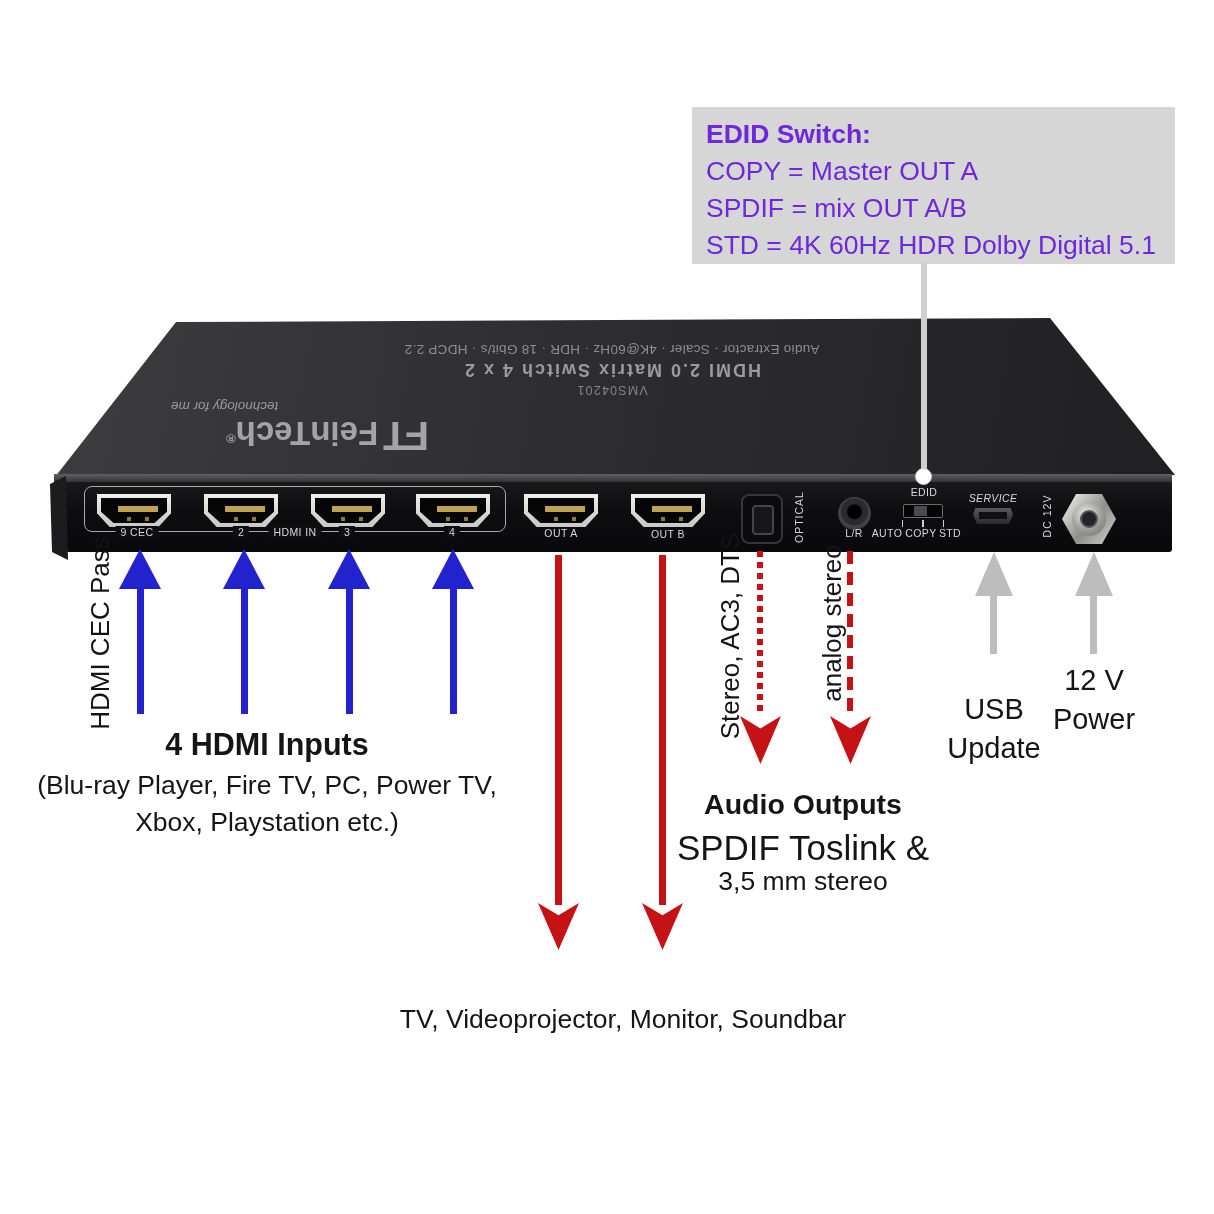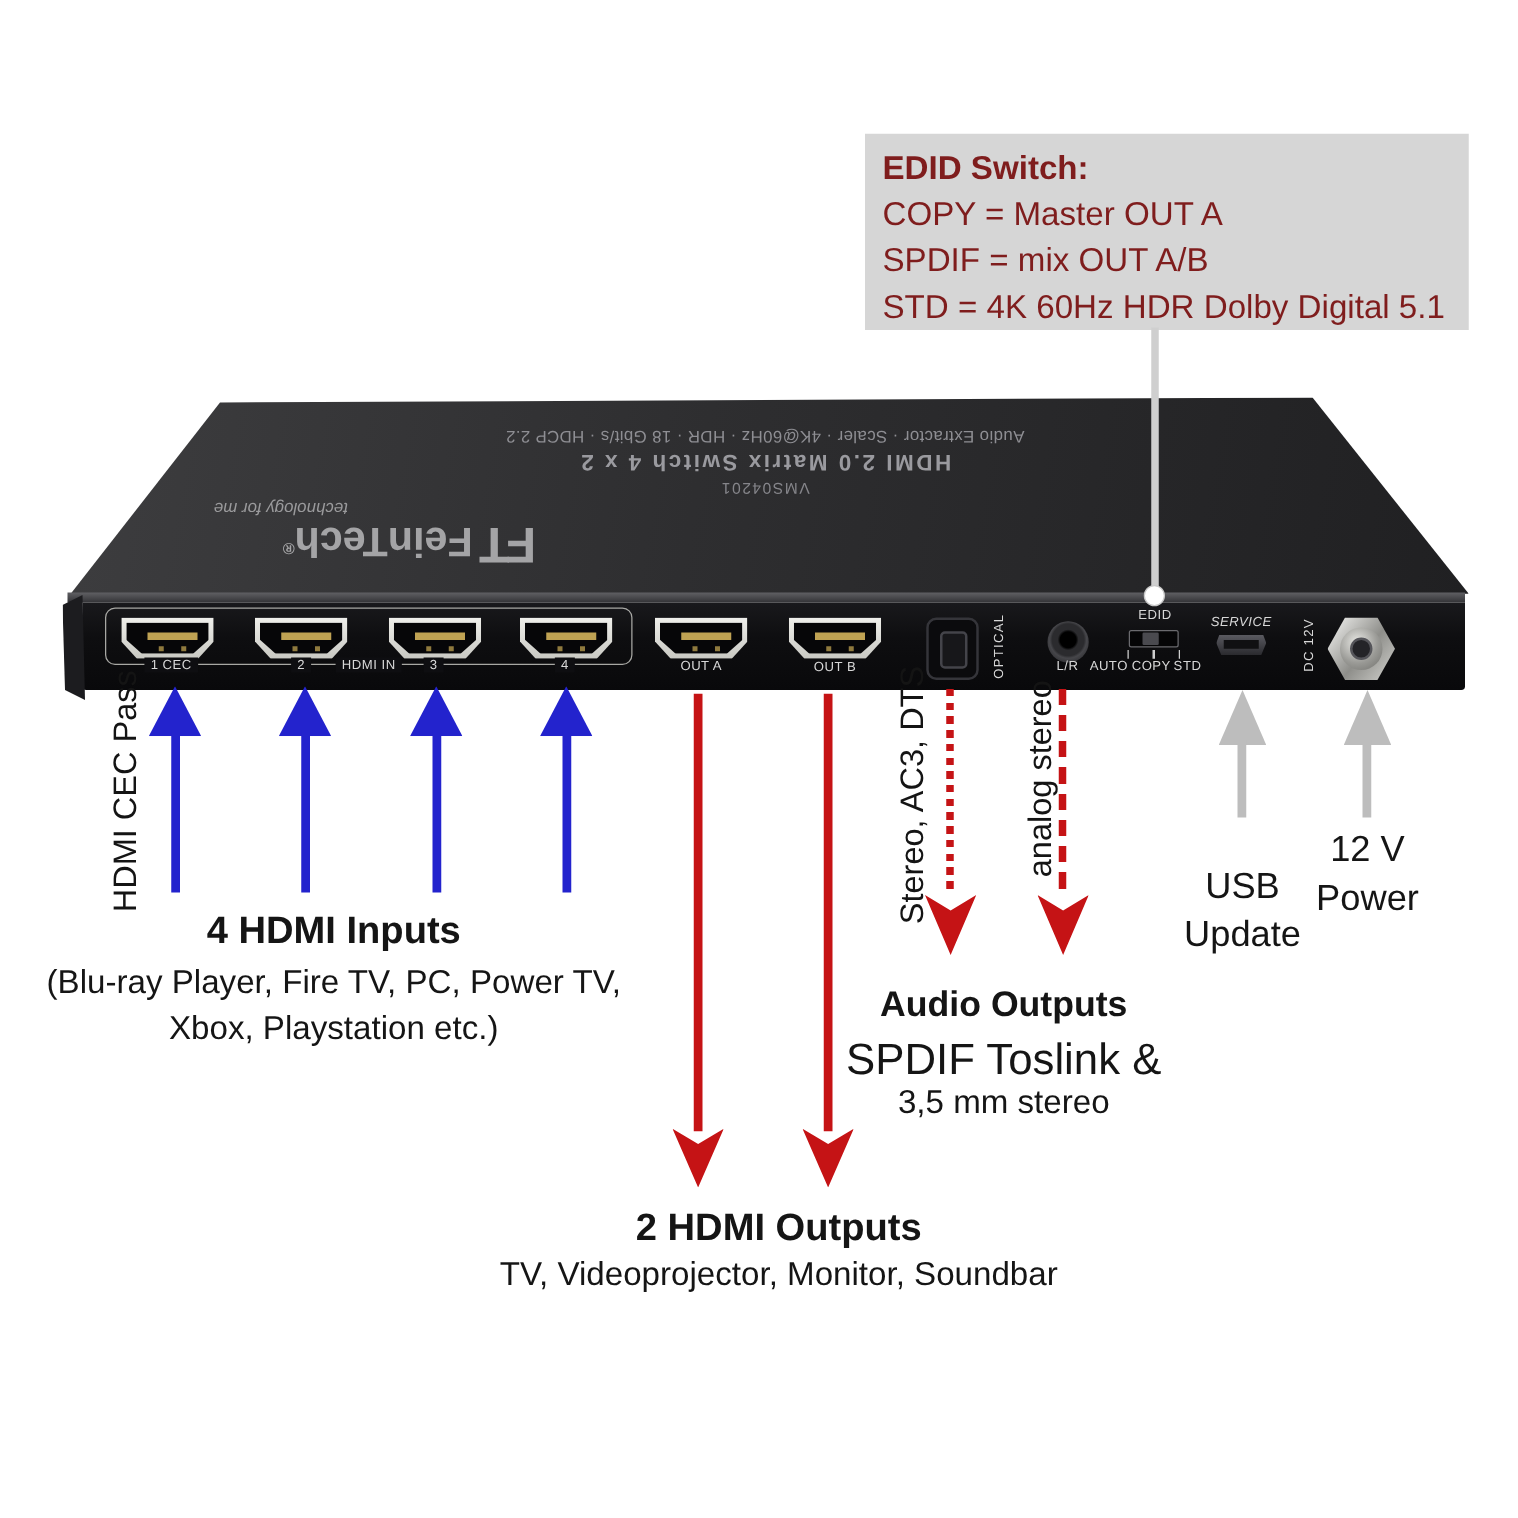--- a/index.html
+++ b/index.html
@@ -2,21 +2,21 @@
 <html><head>
 <meta charset="utf-8">
 <style>
   html,body{margin:0;padding:0;background:#fff;}
   #canvas{position:relative;width:1214px;height:1214px;background:#ffffff;overflow:hidden;
           font-family:"Liberation Sans", sans-serif;color:#1b1b1b;}
   .abs{position:absolute;}
 
   
   .edid-box{left:692px;top:107px;width:483px;height:157px;background:#d6d6d6;
-            padding:9px 0 0 14px;box-sizing:border-box;font-size:26.5px;line-height:37px;color:#7f1d1d;}
+            padding:9px 0 0 14px;box-sizing:border-box;font-size:26.5px;line-height:37px;color:#6d28d9;}
   .edid-box .t{font-weight:bold;}
 
   
   .leader{left:921px;top:262px;width:6px;height:212px;background:#cfcfcf;z-index:40;}
   .leader-dot{left:915px;top:468px;width:17px;height:17px;border-radius:50%;background:#ffffff;
               border:1px solid #c9c9c9;box-sizing:border-box;z-index:41;}
 
   
   .top-surface{left:52px;top:315px;width:1123px;height:163px;
       clip-path:polygon(124px 7px,998px 3px,1123px 160px,3px 162px);
@@ -164,21 +164,21 @@
       </div>
   </div>
   <div class="hdmi" style="left:631px;top:494px;">
     <div class="cav">
         <div class="tab"></div>
         <div class="p1"></div>
         <div class="p2"></div>
       </div>
   </div>
 
-  <span class="plabel" style="left:137px;top:526px;">1 CEC</span>
+  <span class="plabel" style="left:137px;top:526px;">9 CEC</span>
   <span class="plabel" style="left:241px;top:526px;">2</span>
   <span class="plabel" style="left:295px;top:526px;">HDMI IN</span>
   <span class="plabel" style="left:347px;top:526px;">3</span>
   <span class="plabel" style="left:452px;top:526px;">4</span>
   <span class="plabel nobg" style="left:561px;top:527px;">OUT A</span>
   <span class="plabel nobg" style="left:668px;top:528px;">OUT B</span>
 
   <div class="abs optical">
       <div class="inner"></div>
     </div>
@@ -258,16 +258,15 @@
 
   <div class="cap" style="left:919px;top:690px;width:150px;font-size:29px;line-height:39px;">
     <div>USB</div>
     <div>Update</div>
   </div>
   <div class="cap" style="left:1019px;top:661px;width:150px;font-size:29px;line-height:39px;">
     <div>12 V</div>
     <div>Power</div>
   </div>
 
-  <div class="cap b" style="left:473px;top:965px;width:300px;font-size:30.5px;">2 HDMI Outputs</div>
   <div class="cap" style="left:373px;top:1004px;width:500px;font-size:26.5px;">TV, Videoprojector, Monitor, Soundbar</div>
 
 </div>
 
 </body></html>

